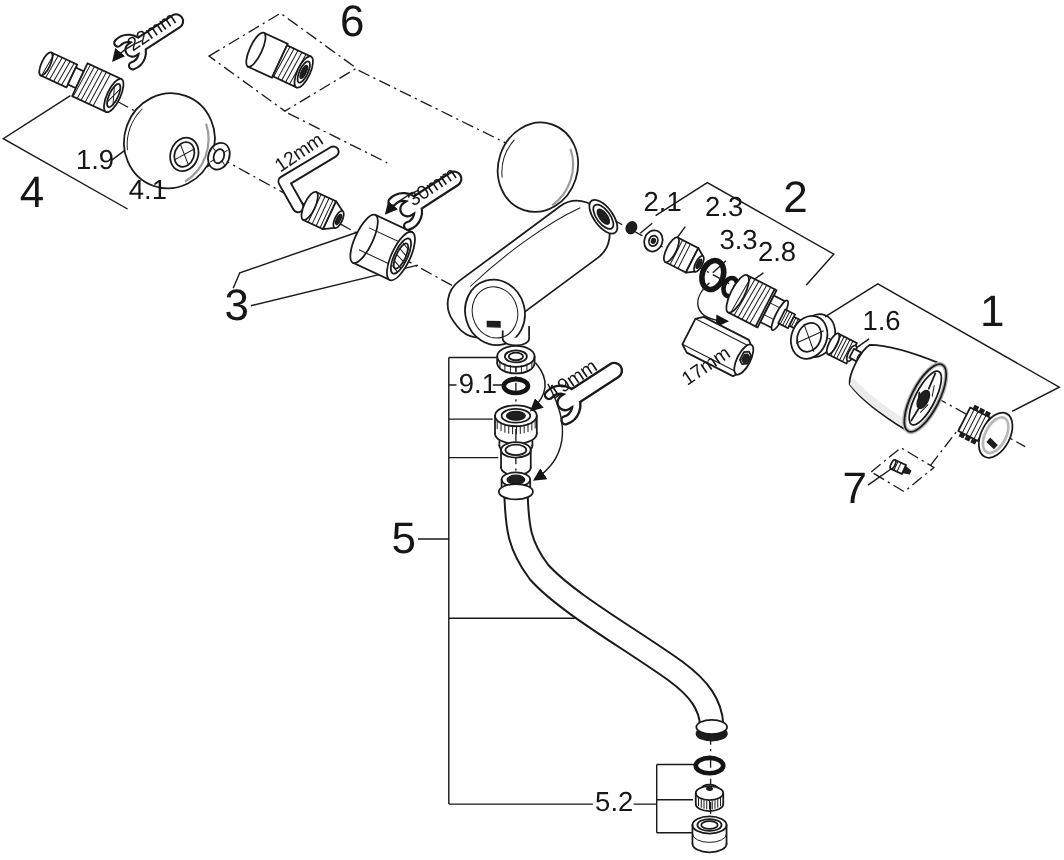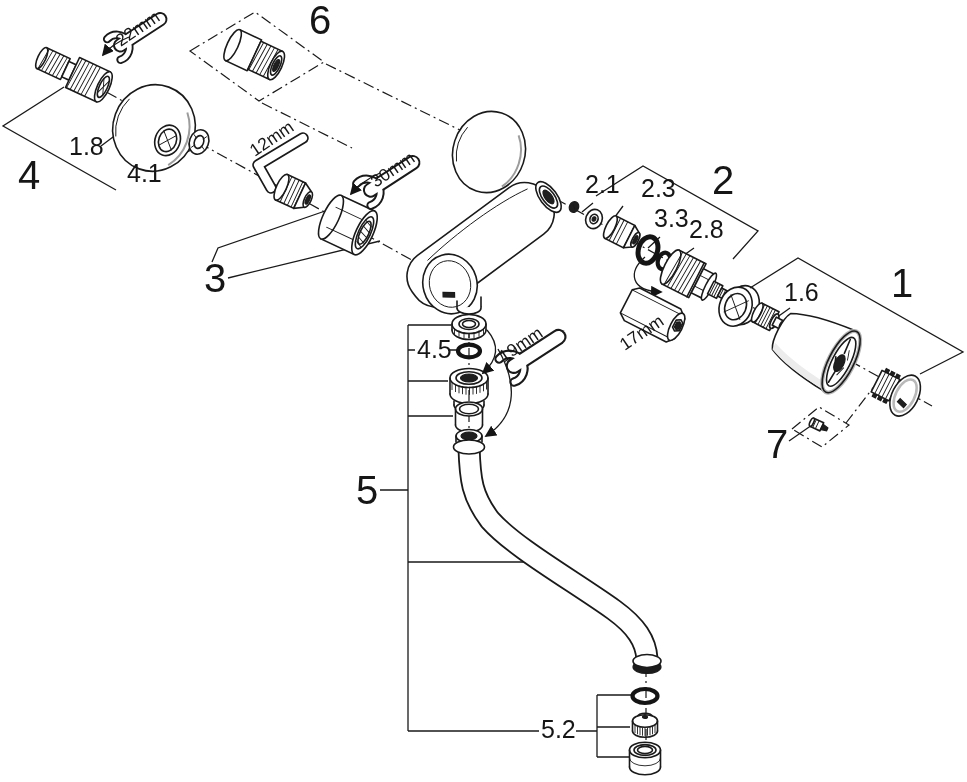--- a/index.html
+++ b/index.html
@@ -10,21 +10,21 @@
        font-family:"Liberation Sans",sans-serif;}
   .big{font-size:40px;}
   .small{font-size:25px;}
   .tool{font-size:17.5px;transform:translate(-50%,-50%) rotate(-34deg);}
   
   #L1{left:891px;top:263px}  #L2{left:712px;top:160px}  #L3{left:204px;top:258px}
   #L4{left:18px;top:155px}   #L5{left:356px;top:470px}  #L6{left:309px;top:0px}
   #L7{left:766px;top:424px}
   
   #L1_1{left:784px;top:280px} #L2_1{left:689px;top:217px} #L2_2{left:654px;top:206px}
-  #L2_3{left:641px;top:176px} #L2_4{left:585px;top:172px} #L4_1{left:127px;top:161px}
+  #L2_3{left:641px;top:176px} #L2_4{left:585px;top:172px} #L4_1{left:117px;top:161px}
   #L4_2{left:69px;top:134px}  #L5_1{left:417px;top:337px} #L5_2{left:541px;top:717px}
   
   #T22{left:138px;top:29px}   #T12{left:272px;top:139px}  #T30{left:393px;top:170px}
   #T17{left:642px;top:333px}  #T19{left:521px;top:345px}
   
   .s{stroke:#1a1a1a;stroke-width:1.6;fill:none;stroke-linecap:round;stroke-linejoin:round}
   .sw{stroke:#1a1a1a;stroke-width:1.6;fill:#fff;stroke-linejoin:round}
   .sd{stroke:#1a1a1a;stroke-width:1.2;fill:#1f1f1f}
   .th{stroke:#1a1a1a;stroke-width:.9;fill:none}
   .gy{stroke:#9c9c9c;stroke-width:2;fill:none}
@@ -311,23 +311,23 @@
   <div class="lbl big" id="L1">1</div>
   <div class="lbl small" id="L1_1">1.6</div>
   <div class="lbl big" id="L2">2</div>
   <div class="lbl small" id="L2_1">2.8</div>
   <div class="lbl small" id="L2_2">3.3</div>
   <div class="lbl small" id="L2_3">2.3</div>
   <div class="lbl small" id="L2_4">2.1</div>
   <div class="lbl big" id="L3">3</div>
   <div class="lbl big" id="L4">4</div>
   <div class="lbl small" id="L4_1">4.1</div>
-  <div class="lbl small" id="L4_2">1.8</div>
+  <div class="lbl small" id="L4_2">1.9</div>
   <div class="lbl big" id="L5">5</div>
-  <div class="lbl small" id="L5_1">4.5</div>
+  <div class="lbl small" id="L5_1">9.1</div>
   <div class="lbl small" id="L5_2">5.2</div>
   <div class="lbl big" id="L6">6</div>
   <div class="lbl big" id="L7">7</div>
 
   <div class="lbl tool" id="T22">22mm</div>
   <div class="lbl tool" id="T12">12mm</div>
   <div class="lbl tool" id="T30">30mm</div>
   <div class="lbl tool" id="T17">17mm</div>
   <div class="lbl tool" id="T19">19mm</div>
 

